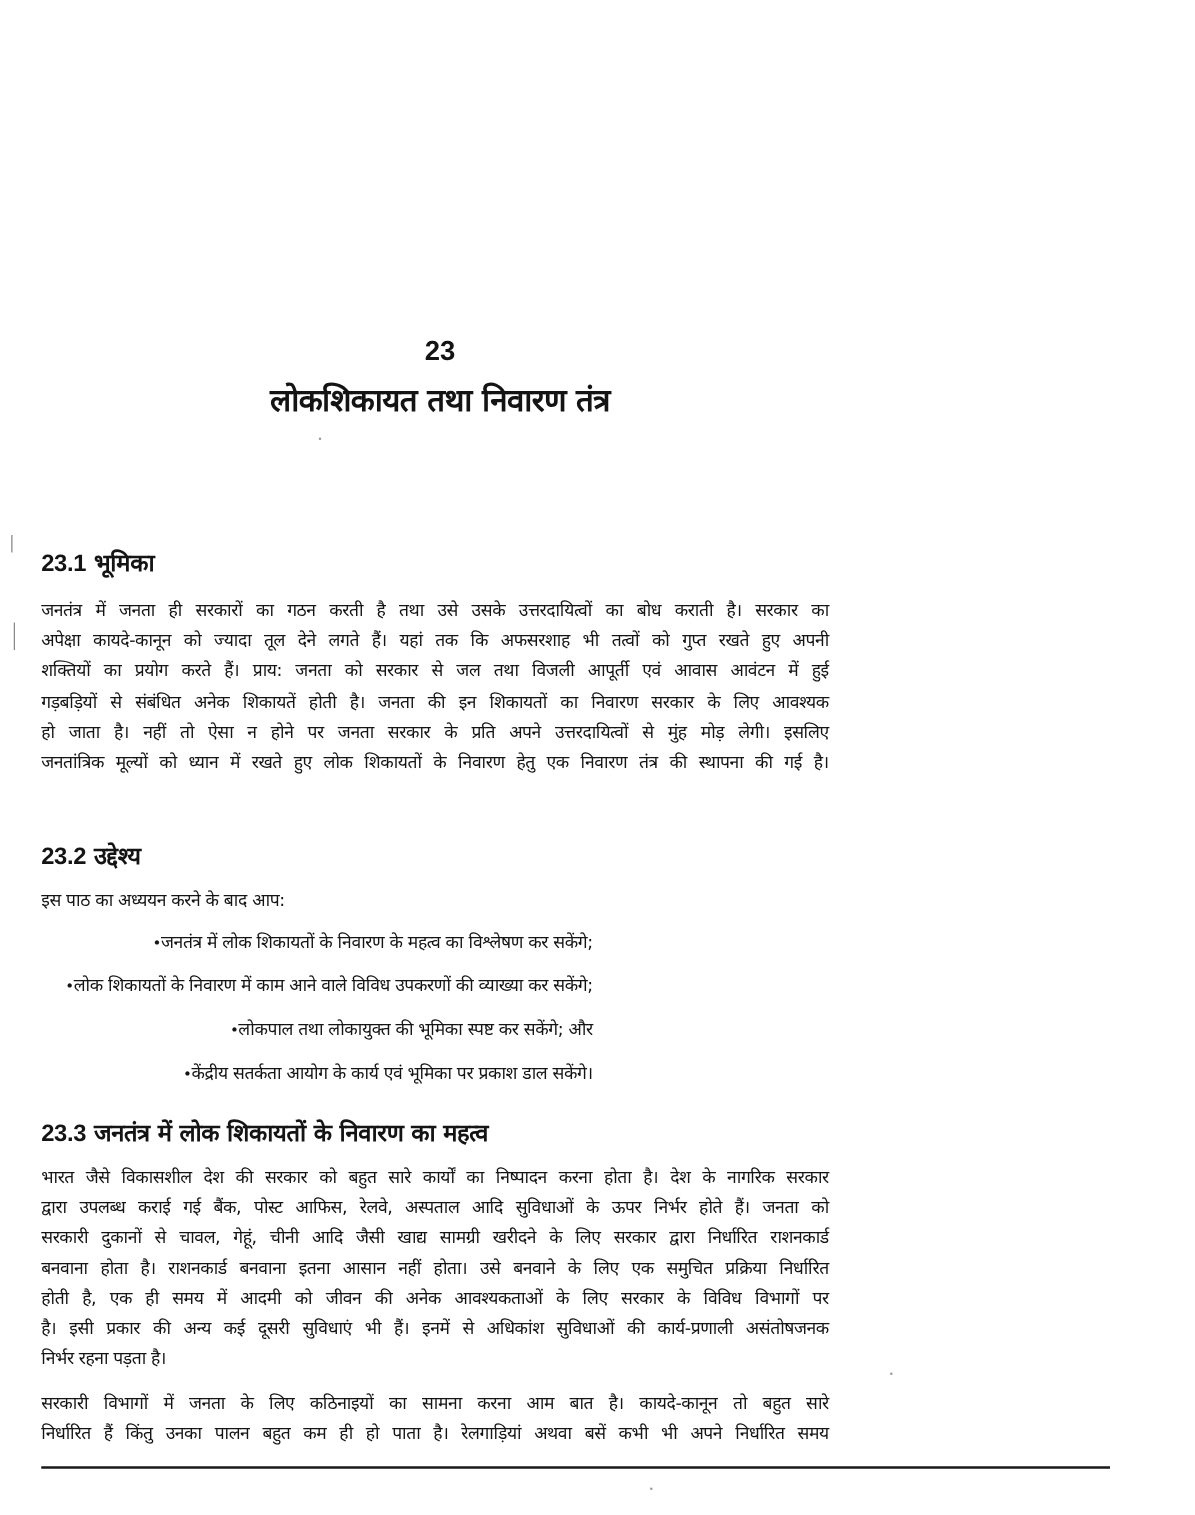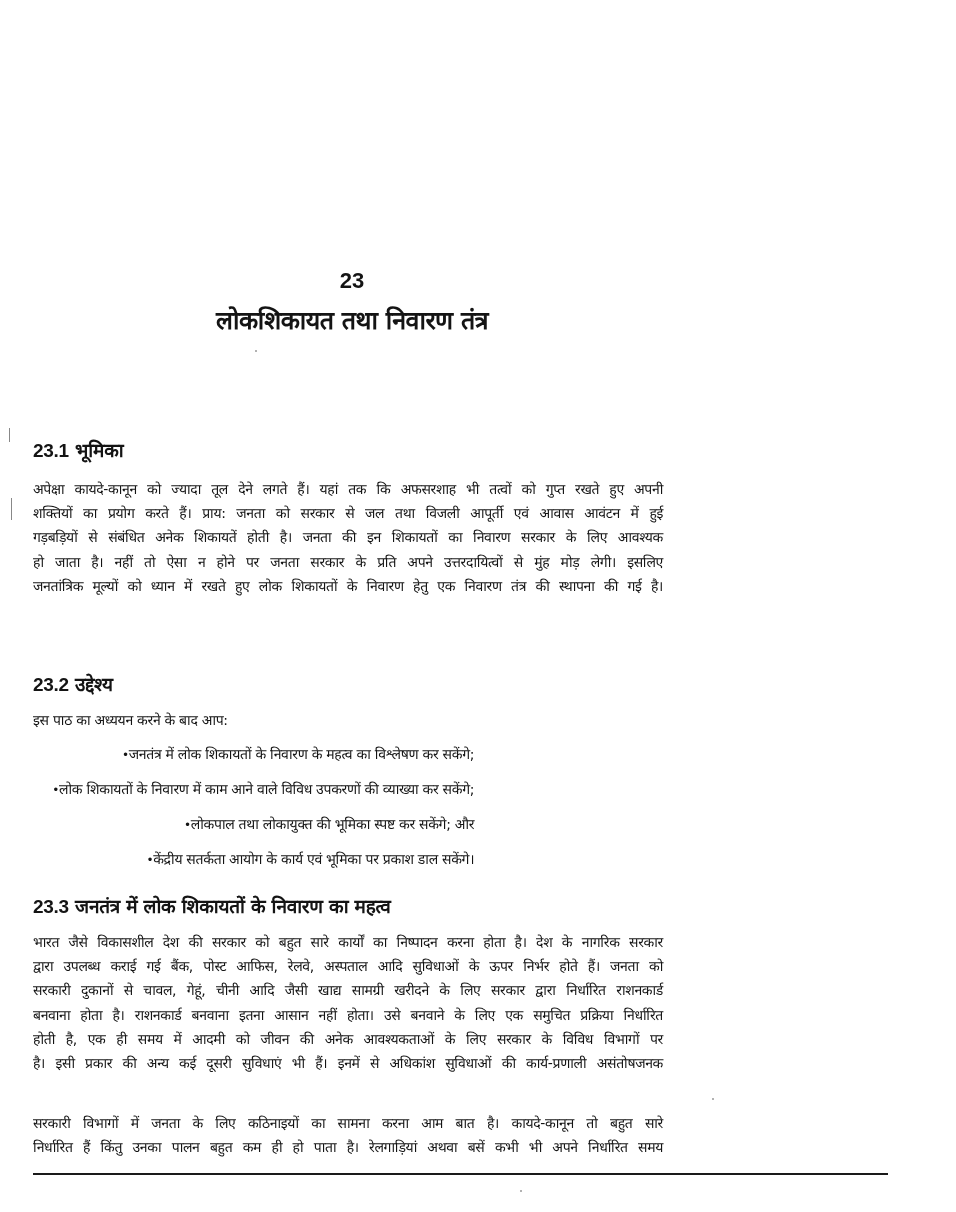--- a/index.html
+++ b/index.html
@@ -48,20 +48,21 @@
   <div class="speck" style="left:520px; top:1190px;"></div>
 
   <div class="chapter-number">23</div>
   <div class="chapter-title">लोकशिकायत तथा निवारण तंत्र</div>
 
   <div class="section-heading" style="top:437px;">
     <span class="num">23.1</span>
     <span>भूमिका</span>
   </div>
   <div class="para" style="top:477px;">
+    <span class="line">जनतंत्र में जनता ही सरकारों का गठन करती है तथा उसे उसके उत्तरदायित्वों का बोध कराती है। सरकार का</span>
     <span class="line">अपेक्षा कायदे-कानून को ज्यादा तूल देने लगते हैं। यहां तक कि अफसरशाह भी तत्वों को गुप्त रखते हुए अपनी</span>
     <span class="line">शक्तियों का प्रयोग करते हैं। प्राय: जनता को सरकार से जल तथा विजली आपूर्ती एवं आवास आवंटन में हुई</span>
     <span class="line">गड़बड़ियों से संबंधित अनेक शिकायतें होती है। जनता की इन शिकायतों का निवारण सरकार के लिए आवश्यक</span>
     <span class="line">हो जाता है। नहीं तो ऐसा न होने पर जनता सरकार के प्रति अपने उत्तरदायित्वों से मुंह मोड़ लेगी। इसलिए</span>
     <span class="line">जनतांत्रिक मूल्यों को ध्यान में रखते हुए लोक शिकायतों के निवारण हेतु एक निवारण तंत्र की स्थापना की गई है।</span>
   </div>
 
   <div class="section-heading" style="top:671px;">
     <span class="num">23.2</span>
     <span>उद्देश्य</span>
@@ -78,20 +79,21 @@
     <span class="num">23.3</span>
     <span>जनतंत्र में लोक शिकायतों के निवारण का महत्व</span>
   </div>
   <div class="para" style="top:930px;">
     <span class="line">भारत जैसे विकासशील देश की सरकार को बहुत सारे कार्यों का निष्पादन करना होता है। देश के नागरिक सरकार</span>
     <span class="line">द्वारा उपलब्ध कराई गई बैंक, पोस्ट आफिस, रेलवे, अस्पताल आदि सुविधाओं के ऊपर निर्भर होते हैं। जनता को</span>
     <span class="line">सरकारी दुकानों से चावल, गेहूं, चीनी आदि जैसी खाद्य सामग्री खरीदने के लिए सरकार द्वारा निर्धारित राशनकार्ड</span>
     <span class="line">बनवाना होता है। राशनकार्ड बनवाना इतना आसान नहीं होता। उसे बनवाने के लिए एक समुचित प्रक्रिया निर्धारित</span>
     <span class="line">होती है, एक ही समय में आदमी को जीवन की अनेक आवश्यकताओं के लिए सरकार के विविध विभागों पर</span>
     <span class="line">है। इसी प्रकार की अन्य कई दूसरी सुविधाएं भी हैं। इनमें से अधिकांश सुविधाओं की कार्य-प्रणाली असंतोषजनक</span>
+    <span class="line last">निर्भर रहना पड़ता है।</span>
   </div>
   <div class="para" style="top:1111px;">
     <span class="line">सरकारी विभागों में जनता के लिए कठिनाइयों का सामना करना आम बात है। कायदे-कानून तो बहुत सारे</span>
     <span class="line">निर्धारित हैं किंतु उनका पालन बहुत कम ही हो पाता है। रेलगाड़ियां अथवा बसें कभी भी अपने निर्धारित समय</span>
   </div>
 
   <div class="rule"></div>
 </div>
 
 </body></html>

